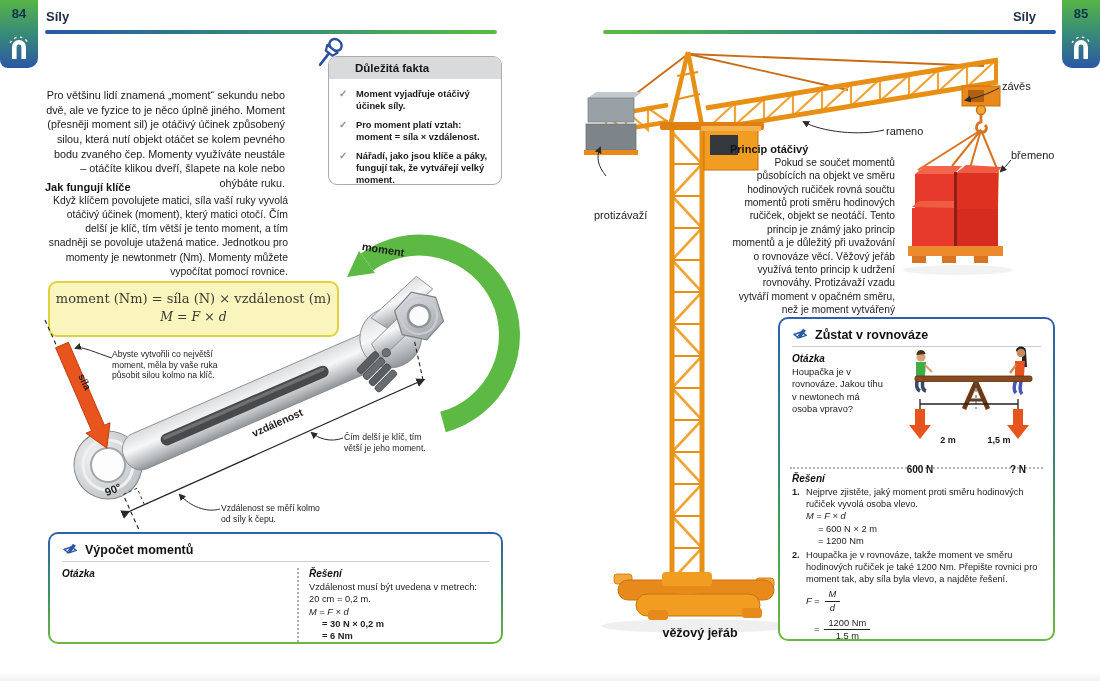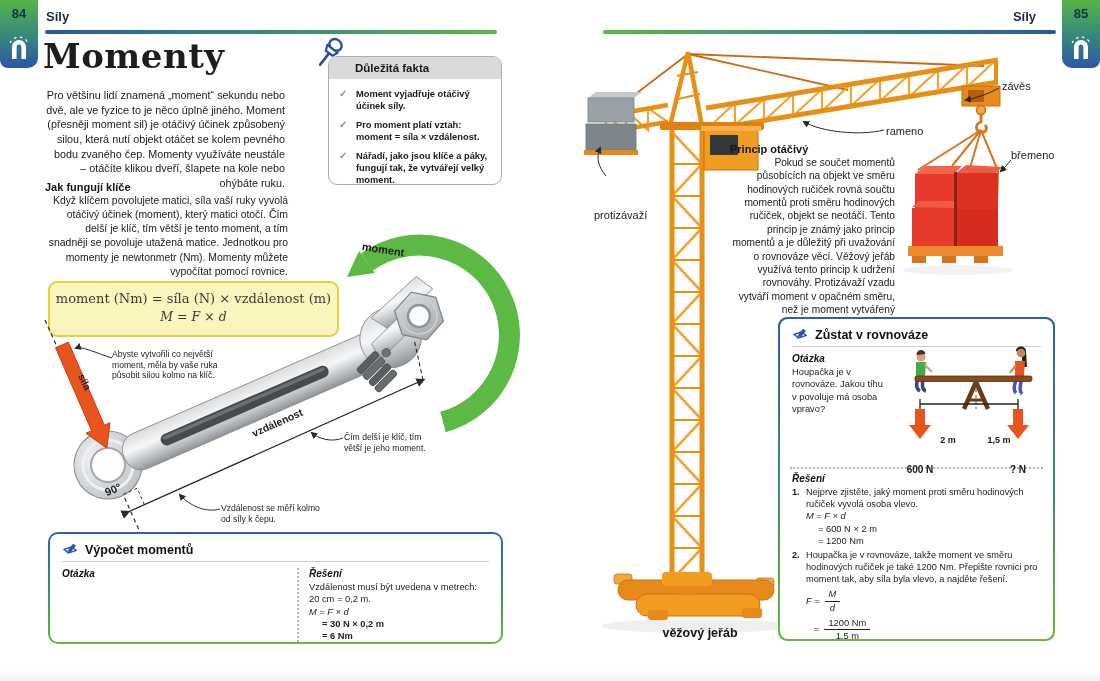--- a/index.html
+++ b/index.html
@@ -70,21 +70,20 @@
       <path d="M3.2,13 A 9.5 9.5 0 0 1 20.8,13" fill="none" stroke="#fff" stroke-width="1.3" stroke-dasharray="2.5 3.5"></path>
       <path d="M5,29 V17 a7,7 0 0 1 14,0 V29 h-4.6 V17 a2.4,2.4 0 0 0 -4.8,0 V29 Z" fill="#fff"></path>
     </svg>
   </div>
 
   <div class="abs sectionlabel" style="left:46px;top:9px;">Síly</div>
   <div class="abs rule l" style="left:45px;top:30px;width:452px;"></div>
   <div class="abs sectionlabel" style="left:900px;top:9px;width:136px;text-align:right;">Síly</div>
   <div class="abs rule r" style="left:603px;top:30px;width:453px;"></div>
 
-  <div class="abs title" style="left:43px;top:36px;">Momenty</div>
   <div class="abs body" style="left:45px;top:88px;width:240px;">Pro většinu lidí znamená „moment“ sekundu nebo dvě, ale ve fyzice to je něco úplně jiného. Moment (přesněji moment sil) je otáčivý účinek způsobený silou, která nutí objekt otáčet se kolem pevného bodu zvaného čep. Momenty využíváte neustále – otáčíte klikou dveří, šlapete na kole nebo ohýbáte ruku.</div>
   <div class="abs subhead" style="left:45px;top:181px;">Jak fungují klíče</div>
   <div class="abs body" style="left:45px;top:194px;width:243px;font-size:10.4px;">Když klíčem povolujete matici, síla vaší ruky vyvolá otáčivý účinek (moment), který matici otočí. Čím delší je klíč, tím větší je tento moment, a tím snadněji se povoluje utažená matice. Jednotkou pro momenty je newtonmetr (Nm). Momenty můžete vypočítat pomocí rovnice.</div>
 
   <div class="abs factsbox" style="left:328px;top:56px;width:172px;height:127px;">
     <div class="factshead">
       <span>Důležitá fakta</span>
     </div>
     <div style="padding:9px 10px 0 10px;">
       <div class="fact">
@@ -319,36 +318,36 @@
 
   <div class="abs lbl" style="left:594px;top:173px;margin-top:36px;">protizávaží</div>
   <div class="abs lbl" style="left:886px;top:125px;">rameno</div>
   <div class="abs lbl" style="left:1002px;top:80px;">závěs</div>
   <div class="abs lbl" style="left:1011px;top:149px;">břemeno</div>
   <div class="abs caption" style="left:645px;top:626px;width:110px;">věžový jeřáb</div>
 
   <div class="abs subhead" style="left:730px;top:143px;">Princip otáčivý</div>
   <div class="abs body" style="left:730px;top:156px;width:165px;font-size:10.2px;line-height:1.31;">Pokud se součet momentů působících na objekt ve směru hodinových ručiček rovná součtu momentů proti směru hodinových ručiček, objekt se neotáčí. Tento princip je známý jako princip momentů a je důležitý při uvažování o rovnováze věcí. Věžový jeřáb využívá tento princip k udržení rovnováhy. Protizávaží vzadu vytváří moment v opačném směru, než je moment vytvářený břemenem.</div>
 
-  <div class="abs gradbox" style="left:778px;top:317px;width:277px;height:324px;border-radius:9px;">
+  <div class="abs gradbox" style="left:778px;top:317px;width:277px;height:324px;">
     <div class="inner">
       <div class="boxtitlerow">
         <svg width="17" height="15" viewBox="0 0 20 18">
           <path d="M2,9 L11,6 L17,10 L8,13 Z" fill="none" stroke="#2b57a5" stroke-width="1.6" stroke-linejoin="round"></path>
           <path d="M13,2 l3.5,2.5 -6.5,8.5 -3.5,-2.5 Z" fill="#2b57a5"></path>
           <path d="M6.5,10.5 L5,14 l3.5,-1.2 Z" fill="#2b57a5"></path>
         </svg>
         <span class="boxtitle">Zůstat v rovnováze</span>
       </div>
       <div class="boxdivider"></div>
 
       <div style="position:relative;height:116px;">
         <div style="position:absolute;left:12px;top:6px;width:92px;">
           <div class="qshead">Otázka</div>
-          <div class="boxtext">Houpačka je v rovnováze. Jakou tíhu v povoluje má osoba vpravo?</div>
+          <div class="boxtext">Houpačka je v rovnováze. Jakou tíhu v newtonech má osoba vpravo?</div>
         </div>
         <svg style="position:absolute;left:92px;top:-4px;" width="180" height="136" viewBox="0 0 180 136">
 
           <g>
             <circle cx="49" cy="14" r="4.5" fill="#d9a176"></circle>
             <path d="M44.5,12 a4.5,4.5 0 0 1 9,-1 l-9,1" fill="#4a3018"></path>
             <path d="M44,19 L54,19 L53,33 L44,33 Z" fill="#3fae49"></path>
             <path d="M53,22 L60,29" stroke="#d9a176" stroke-width="2.2" fill="none"></path>
             <path d="M46,33 C44,42 44,46 48,48" stroke="#3a486b" stroke-width="3.5" fill="none"></path>
             <path d="M51,33 C50,43 50,47 54,48" stroke="#3a486b" stroke-width="3.5" fill="none"></path>

